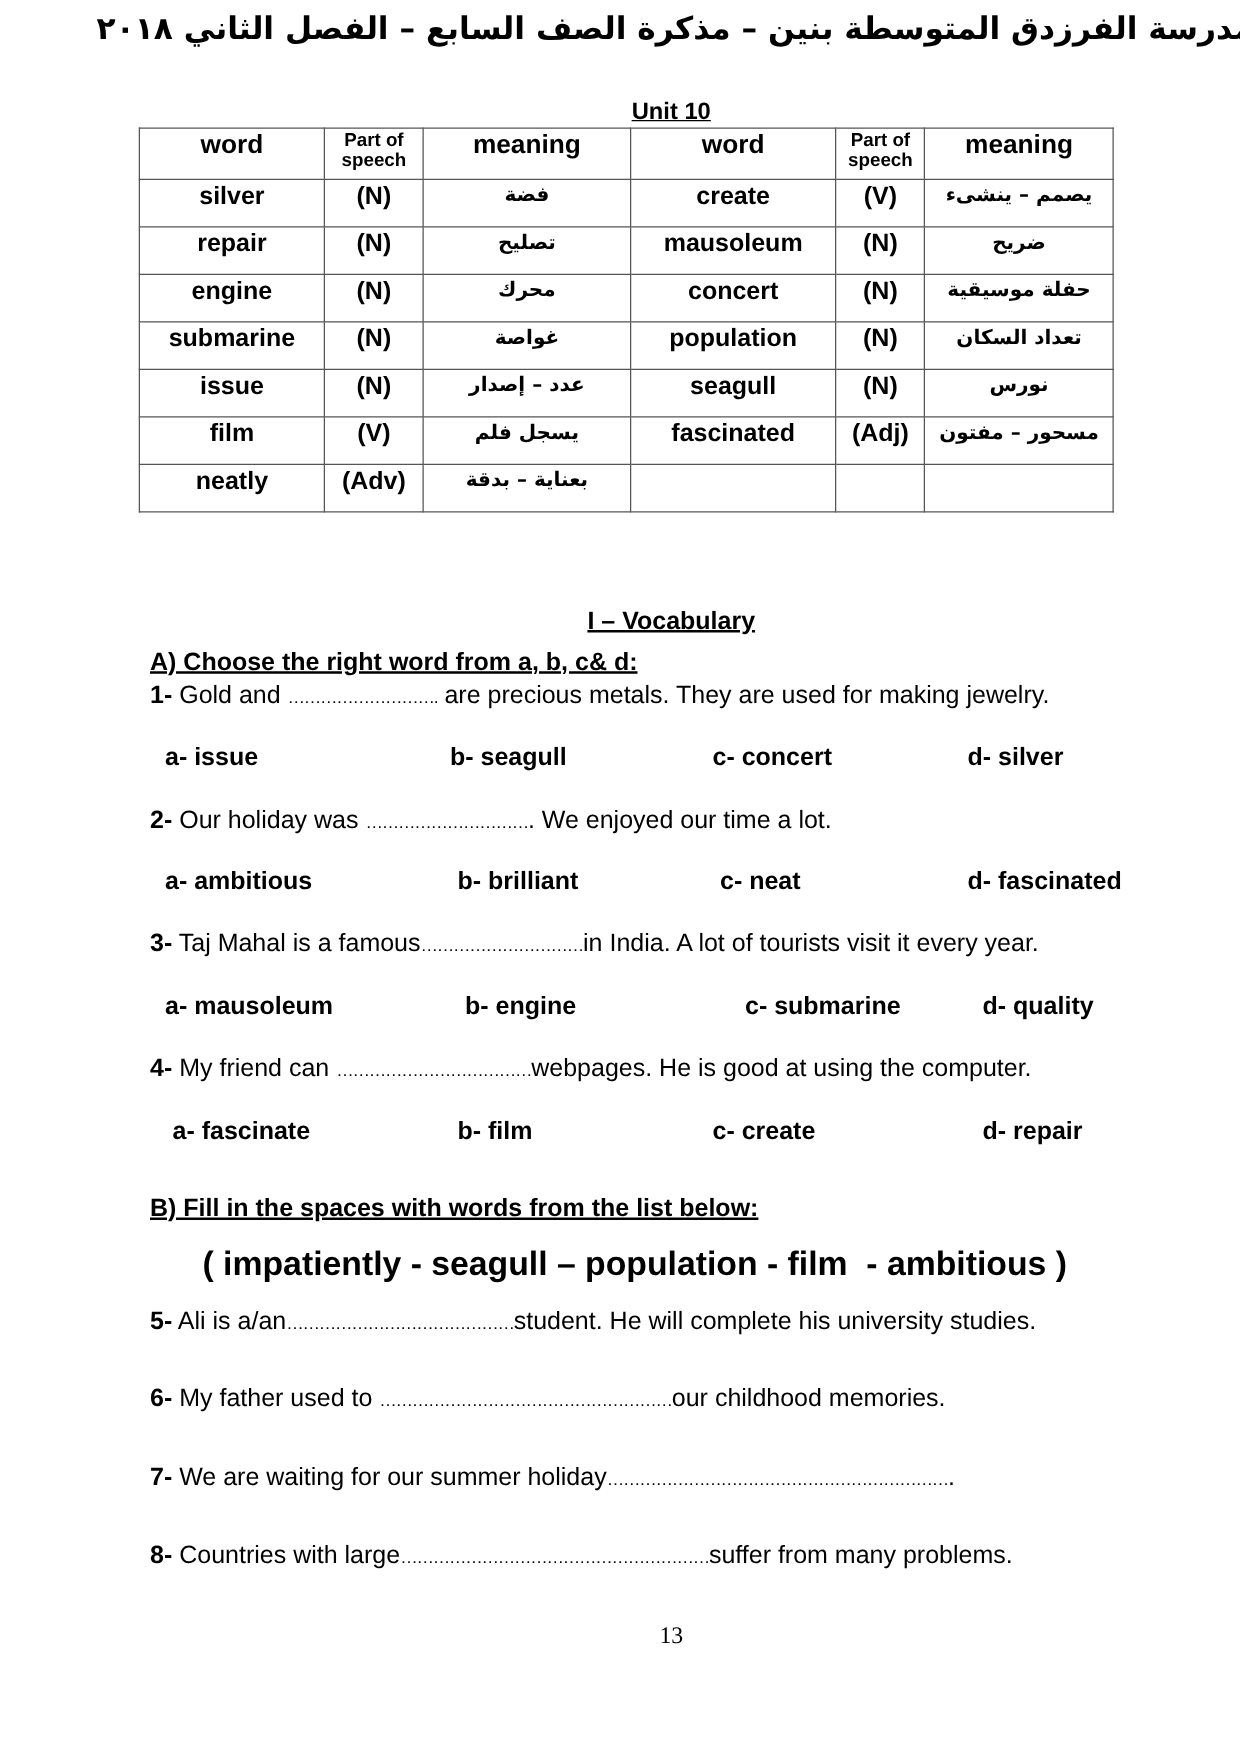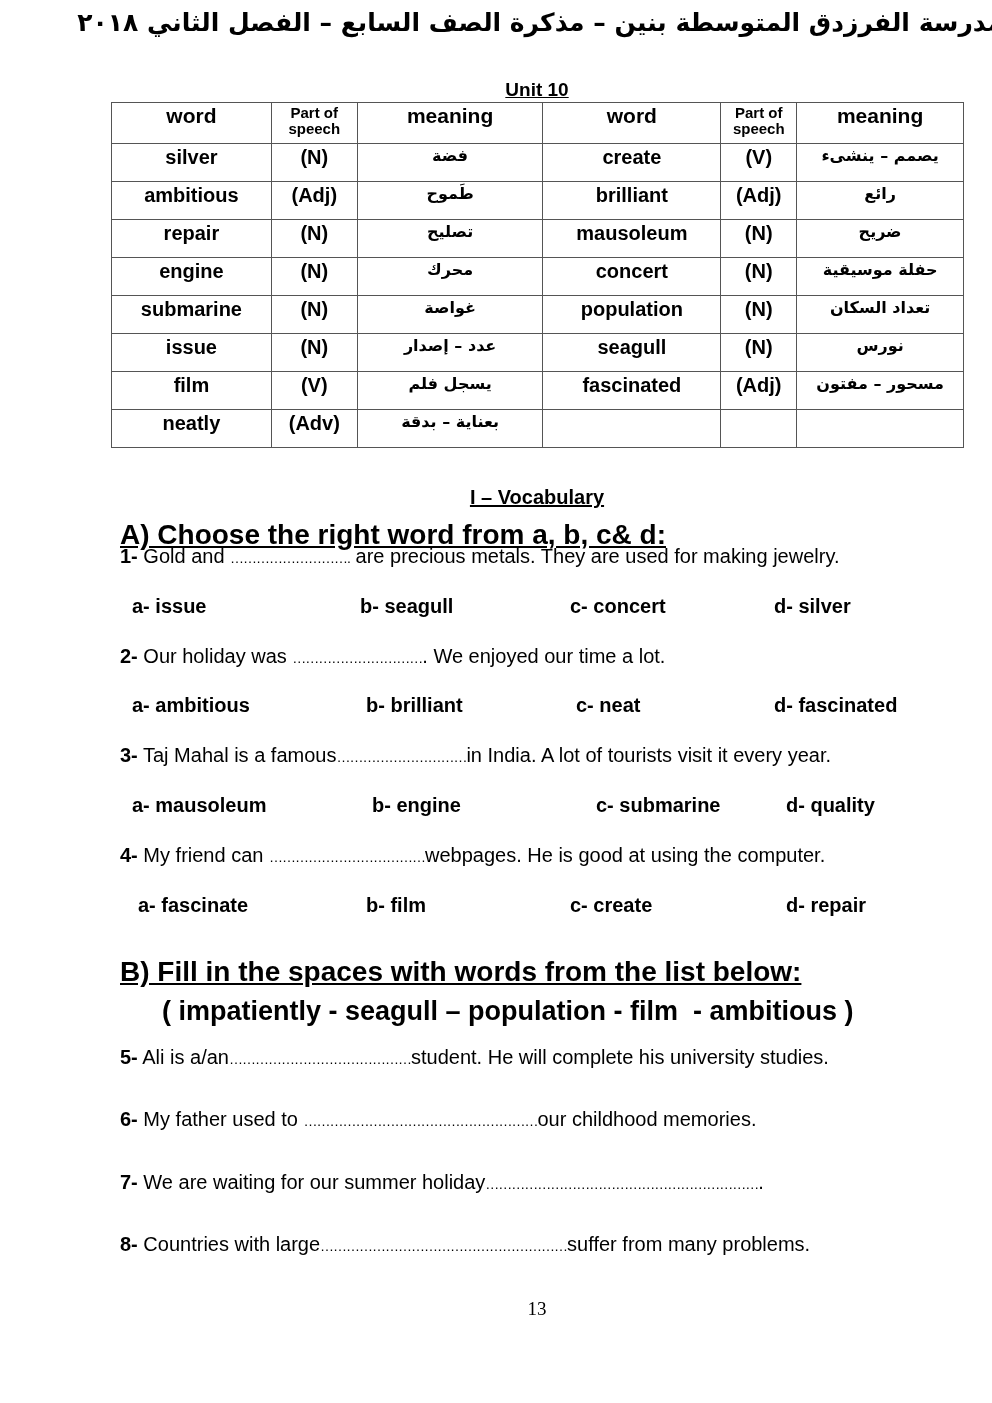--- a/index.html
+++ b/index.html
@@ -2,28 +2,28 @@
 <html><head>
 <meta charset="utf-8">
 <style>
   html, body { margin:0; padding:0; background:#ffffff; }
   body { width:992px; height:1403px; position:relative; overflow:hidden; color:#000;
          font-family:"Liberation Sans", sans-serif; }
   .abs { position:absolute; }
   .title { left:0; width:1080px; top:8px; text-align:center; direction:rtl;
            font-family:"DejaVu Sans", sans-serif; font-weight:bold; font-size:25px; letter-spacing:-0.5px; }
   .unit { left:0; width:1074px; top:79px; text-align:center; font-weight:bold; font-size:19px; text-decoration:underline; }
-  table.vocab { position:absolute; left:111px; top:102px; border-collapse:collapse; width:853px; }
+  table.vocab { position:absolute; left:111px; top:102px; border-collapse:collapse; width:780px; }
   table.vocab td, table.vocab th { border:1.5px solid #555; text-align:center; vertical-align:top; padding:0; }
   table.vocab th { height:38px; font-weight:bold; font-size:21px; line-height:26px; }
   table.vocab th.pos { font-size:15px; line-height:16px; padding-top:2px; }
   table.vocab td { height:37px; font-size:20px; font-weight:bold; line-height:26px; }
   table.vocab td.ar { font-family:"DejaVu Sans", sans-serif; font-size:16px; direction:rtl; line-height:24px; }
   .section { left:0; width:1074px; top:486px; text-align:center; font-weight:bold; font-size:20px; text-decoration:underline; }
-  .heading { left:120px; font-weight:bold; font-size:28px; text-decoration:underline; }
+  .heading { left:120px; font-weight:bold; font-size:20px; text-decoration:underline; }
   .q { left:120px; font-size:20px; white-space:nowrap; }
   .q b { font-weight:bold; }
   .dots { letter-spacing:-1px; font-size:14px; }
   .opt { font-weight:bold; font-size:20px; white-space:nowrap; }
   .wordlist { left:162px; font-weight:bold; font-size:27px; white-space:pre; }
   .pagenum { left:0; width:1074px; top:1298px; text-align:center; font-family:"Liberation Serif", serif; font-size:19px; }
 </style>
 </head>
 <body>
 
@@ -50,28 +50,20 @@
     </tr>
   </thead>
   <tbody>
     <tr>
       <td>silver</td>
       <td>(N)</td>
       <td class="ar">فضة</td>
       <td>create</td>
       <td>(V)</td>
       <td class="ar">يصمم – ينشىء</td>
-    </tr>
-    <tr>
-      <td>ambitious</td>
-      <td>(Adj)</td>
-      <td class="ar">طَموح</td>
-      <td>brilliant</td>
-      <td>(Adj)</td>
-      <td class="ar">رائع</td>
     </tr>
     <tr>
       <td>repair</td>
       <td>(N)</td>
       <td class="ar">تصليح</td>
       <td>mausoleum</td>
       <td>(N)</td>
       <td class="ar">ضريح</td>
     </tr>
     <tr>

